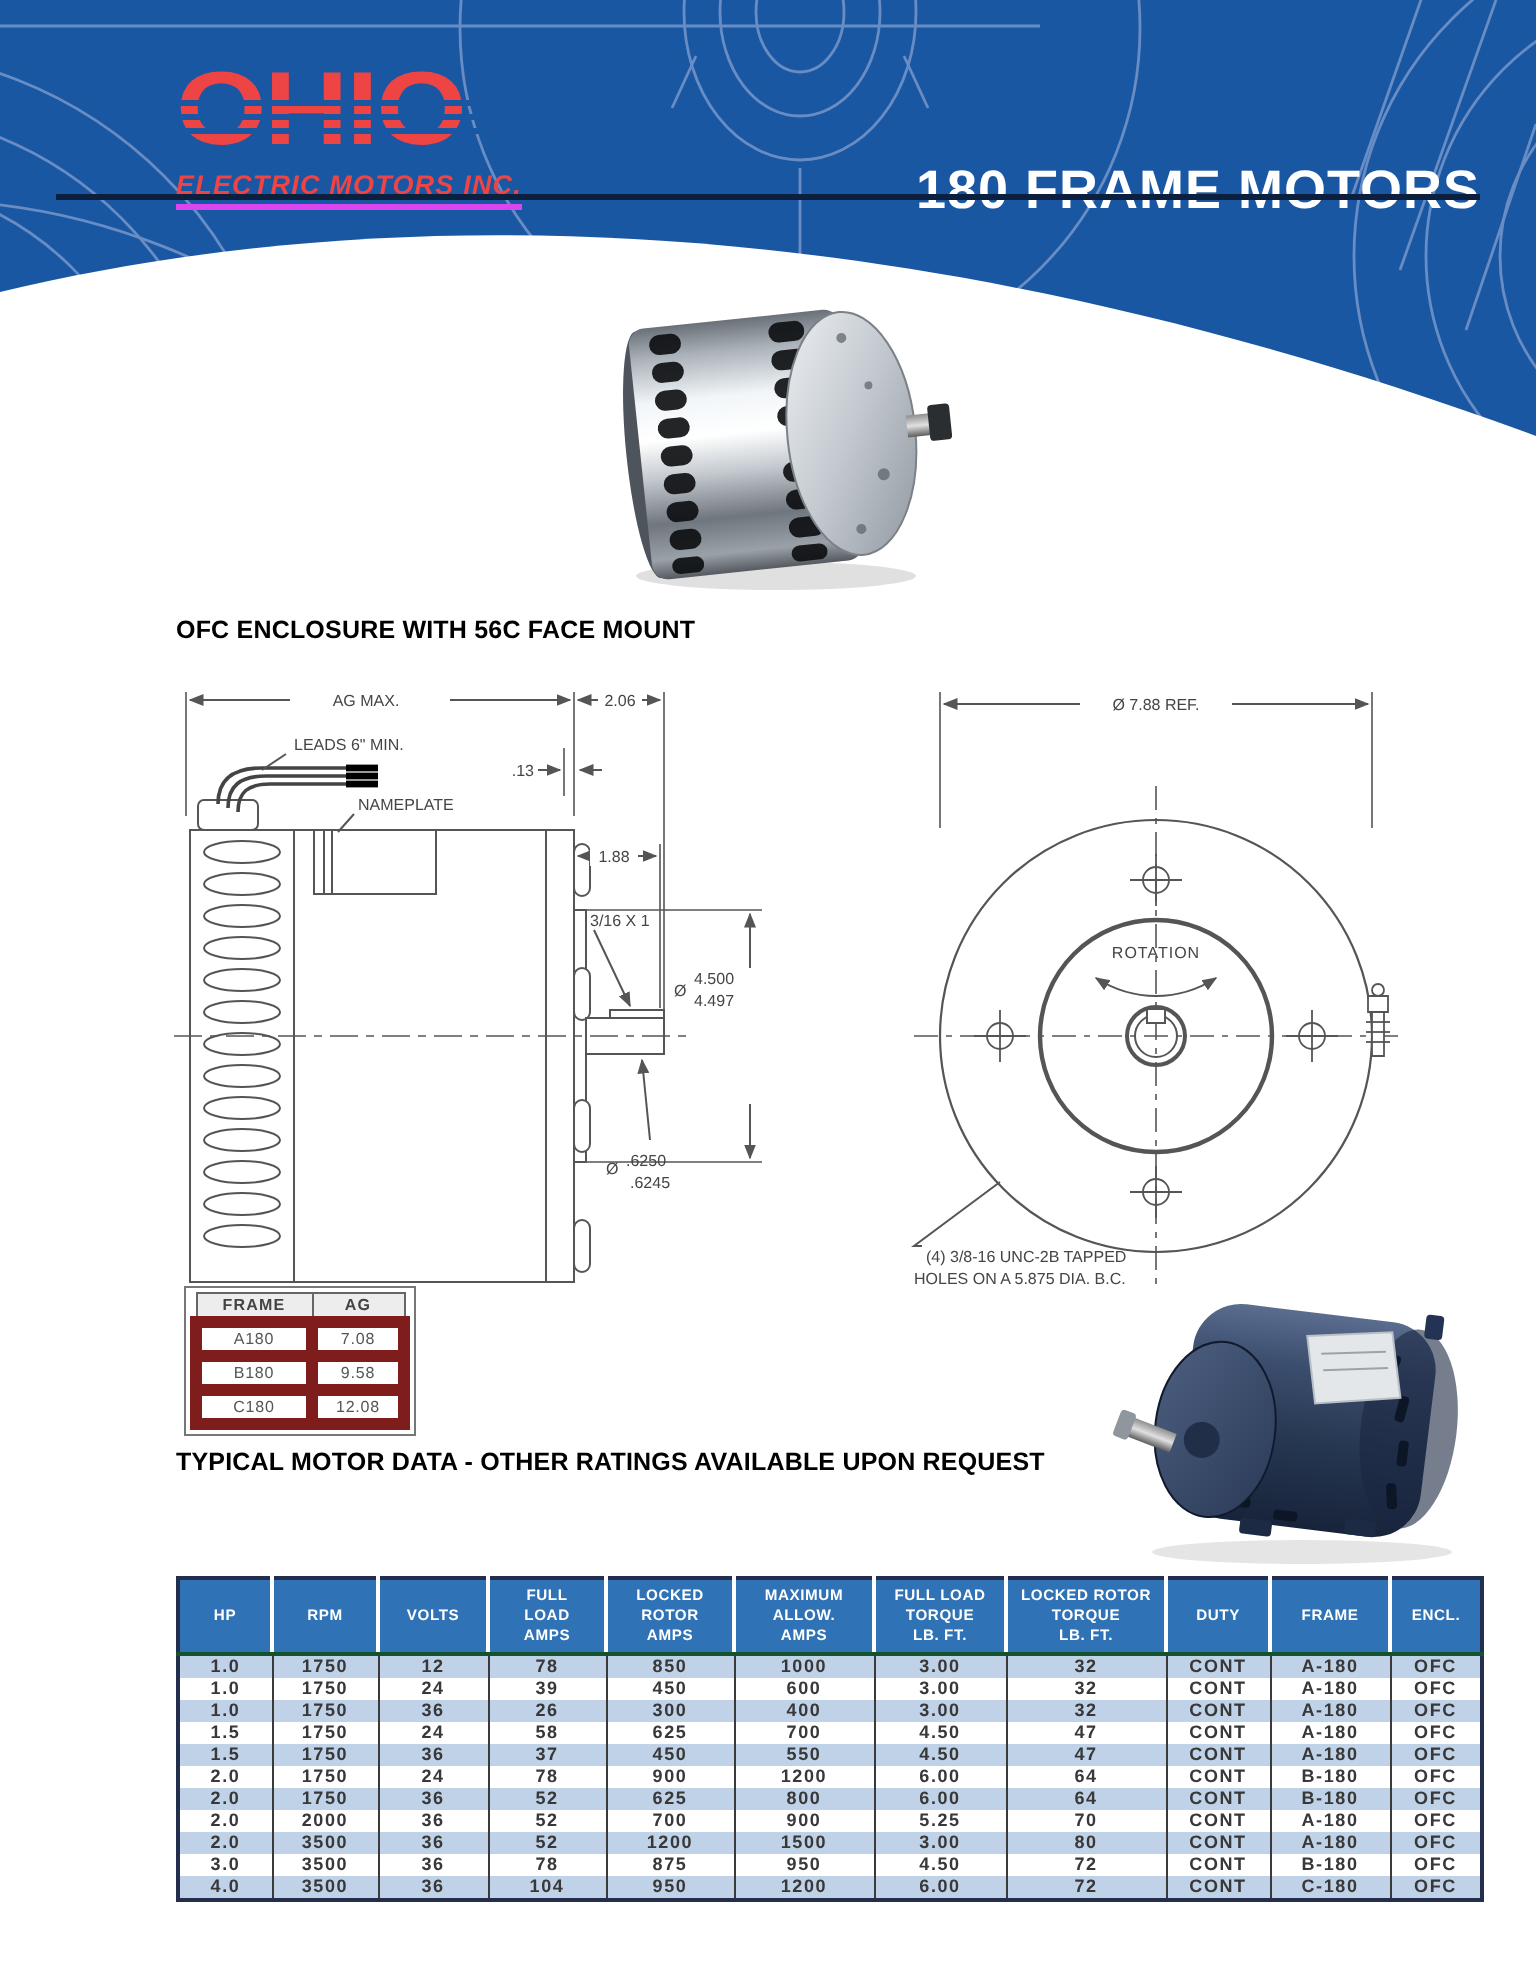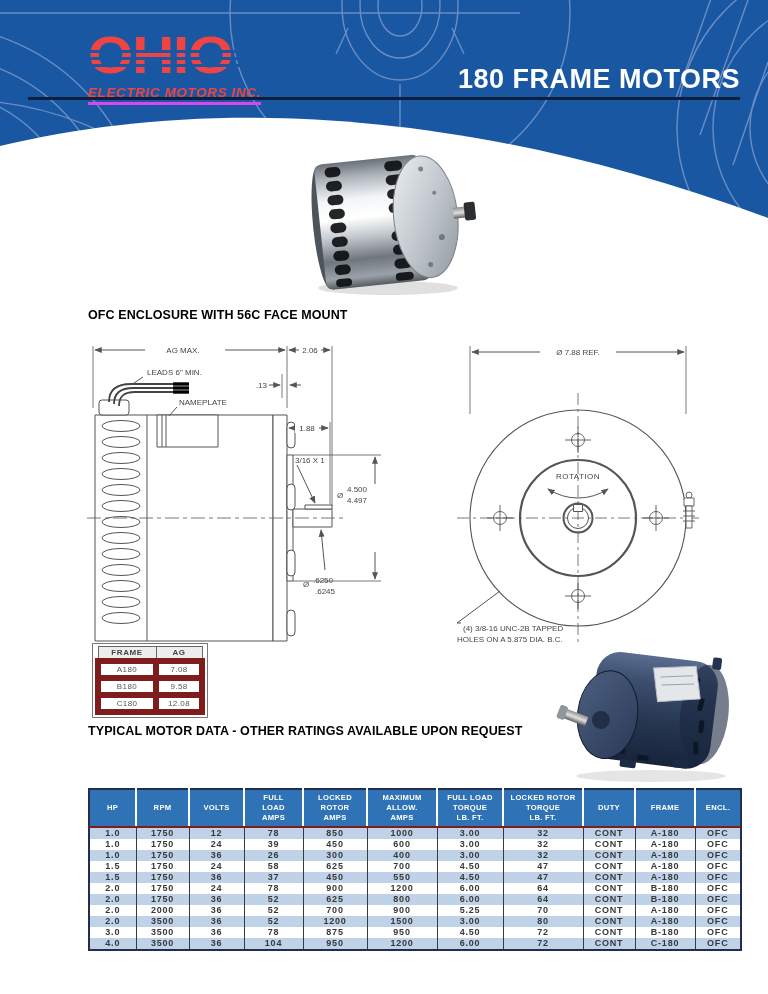--- a/index.html
+++ b/index.html
@@ -11,21 +11,21 @@
   .page{position:relative;width:768px;height:994px;background:#fff;overflow:hidden;margin:0 auto;}
   .abs{position:absolute;}
 
   
   .hero{left:0;top:0;}
   .logo{left:88px;top:28px;color:#ef4444;}
   .logo-word-wrap{position:relative;width:170px;}
   .logo-word{font-size:52px;font-weight:bold;line-height:1.05;letter-spacing:-1px;transform:scaleX(1.12);transform-origin:left;}
   .logo-stripe{position:absolute;left:0;width:158px;height:3px;background:var(--brand-blue);}
   .logo-sub{display:inline-block;margin-top:2px;font-size:13.5px;font-style:italic;font-weight:bold;letter-spacing:0.6px;border-bottom:3px solid #d946ef;padding-bottom:2px;}
-  .page-title{right:28px;top:64px;color:#fff;font-size:27px;font-weight:bold;letter-spacing:0.5px;}
+  .page-title{right:28px;top:80px;color:#fff;font-size:27px;font-weight:bold;letter-spacing:0.5px;}
   .title-rule{left:28px;top:97px;width:712px;height:3px;background:var(--rule-navy);}
 
   
   .sec-heading{font-size:12.5px;font-weight:bold;color:#000000;letter-spacing:0.1px;}
   .heading-enclosure{left:88px;top:308px;}
   .heading-data{left:88px;top:724px;}
 
   
   .drawing text{font-family:"Liberation Sans",sans-serif;fill:#454545;font-size:8px;}
   .drawing .dim{font-size:8px;}
@@ -35,21 +35,21 @@
   .frame-table-wrap{left:92px;top:643px;border:1px solid #777;padding:2px;background:#fff;}
   .frame-table{border-collapse:collapse;font-size:8px;color:#555;}
   .frame-table th{background:#ededed;color:#444;font-size:8px;border:1px solid #666;width:58px;height:14px;letter-spacing:0.6px;}
   .frame-table th:last-child{width:46px;}
   .frame-table td{border:6px solid #7f1d1d;height:13px;text-align:center;letter-spacing:0.4px;}
 
   
   .motor-table{left:88px;top:788px;width:652px;border-collapse:collapse;table-layout:fixed;border:2px solid #222e4c;background:#fff;}
   .motor-table th{background:var(--table-header-blue);color:#fff;font-size:7.6px;font-weight:bold;line-height:1.32;
     white-space:pre-line;text-align:center;vertical-align:middle;padding:3px 1px;letter-spacing:0.3px;
-    border-right:2px solid #fff;border-bottom:2px solid #7f1d1d;}
+    border-right:2px solid #fff;border-bottom:2px solid #14532d;}
   .motor-table th:last-child{border-right:none;}
   .motor-table td{font-size:9px;font-weight:bold;color:#383838;text-align:center;height:11px;line-height:11px;
     padding:0;letter-spacing:0.8px;border-right:1px solid #3a3a3a;}
   .motor-table td:last-child{border-right:none;}
   .motor-table tbody tr:nth-child(odd){background:var(--row-alt-blue);}
   .motor-table tbody tr:nth-child(even){background:#fff;}
   .motor-table col.c1{width:47px}.motor-table col.c2{width:53px}.motor-table col.c3{width:55px}
   .motor-table col.c4{width:59px}.motor-table col.c5{width:64px}.motor-table col.c6{width:70px}
   .motor-table col.c7{width:66px}.motor-table col.c8{width:80px}.motor-table col.c9{width:52px}
   .motor-table col.c10{width:60px}.motor-table col.c11{width:46px}

